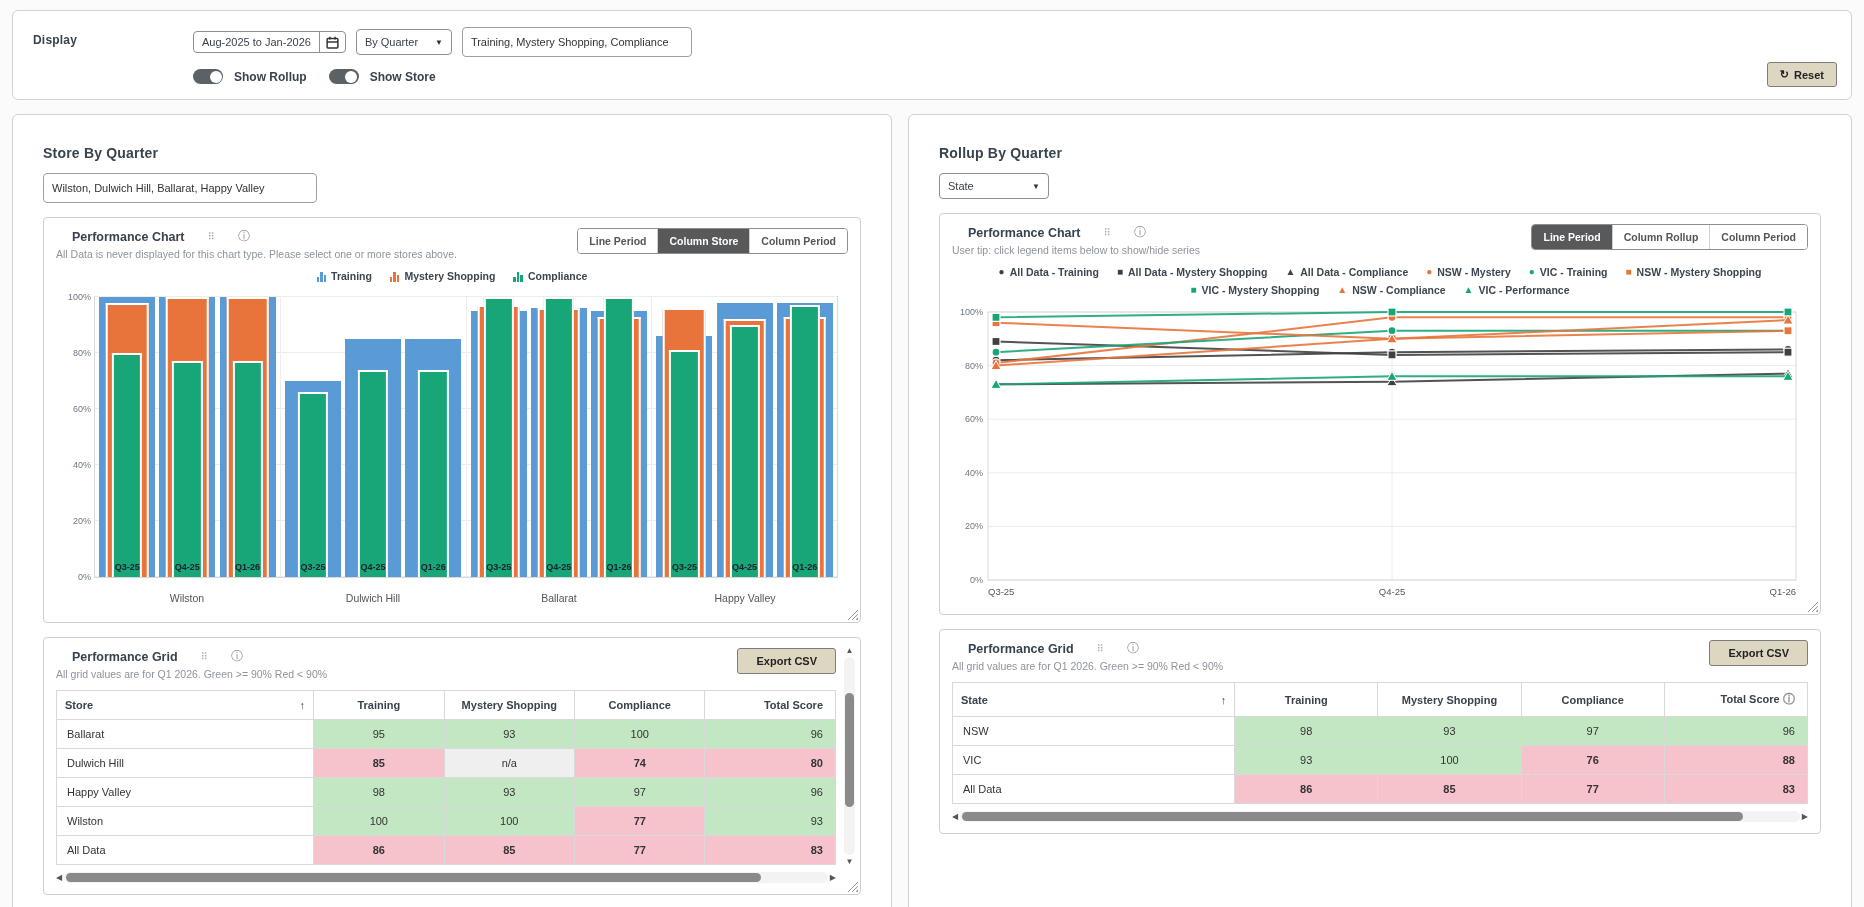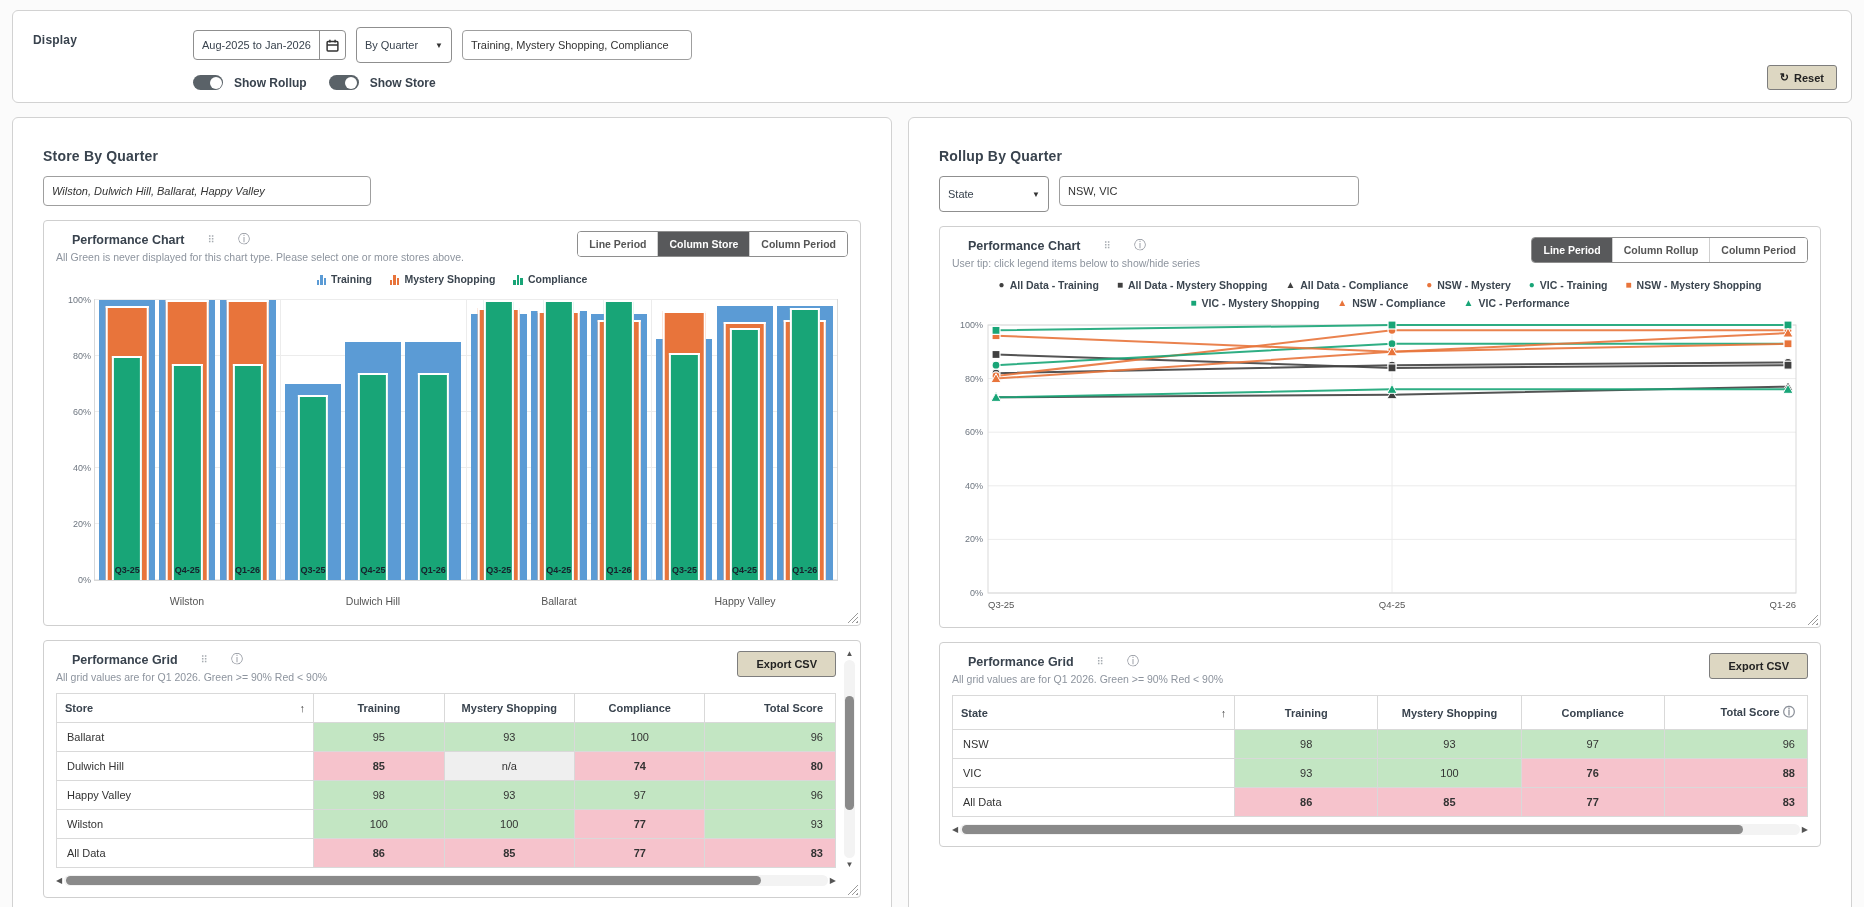--- a/index.html
+++ b/index.html
@@ -10,41 +10,41 @@
   
   .outer-card { background:#fff; border:1px solid #d2d2d2; border-radius:6px; }
   .panel { background:#fff; border:1px solid #d2d2d2; border-radius:6px; padding:30px; flex:1; display:flex; flex-direction:column; }
   .inner-card { background:#fff; border:1px solid #cfcfcf; border-radius:4px; padding:10px 12px; position:relative; }
 
   
   .display-card { display:flex; align-items:flex-start; padding:16px 14px 12px 20px; margin-bottom:14px; min-height:90px; }
   .display-label { font-size:12px; font-weight:700; margin-top:6px; width:160px; letter-spacing:.2px; }
   .display-controls { display:flex; flex-direction:column; gap:12px; }
   .ctrl-row { display:flex; gap:10px; align-items:center; }
-  .date-box { display:flex; align-items:center; border:1px solid #8f8f8f; border-radius:4px; height:30px; background:#fff; overflow:hidden; }
+  .date-box { display:flex; align-items:center; border:1px solid #8f8f8f; border-radius:4px; height:22px; background:#fff; overflow:hidden; }
   .date-text { font-size:11px; padding:0 8px; white-space:nowrap; }
   .date-cal { border-left:1px solid #8f8f8f; height:100%; display:flex; align-items:center; padding:0 6px; cursor:pointer; }
-  .select-box { display:flex; align-items:center; justify-content:space-between; border:1px solid #8f8f8f; border-radius:4px; height:36px; background:#fff; padding:0 8px; gap:10px; cursor:pointer; }
+  .select-box { display:flex; align-items:center; justify-content:space-between; border:1px solid #8f8f8f; border-radius:4px; height:26px; background:#fff; padding:0 8px; gap:10px; cursor:pointer; }
   .select-box .sel-text { font-size:11px; }
   .caret { font-size:8px; color:#333; }
   input.text-input { border:1px solid #9f9f9f; border-radius:4px; height:30px; font-size:11px; padding:0 8px; font-family:"Liberation Sans", sans-serif; color:#333; }
   #criteria-input { width:230px; }
   .toggles-row { display:flex; gap:22px; align-items:center; }
   .toggle-wrap { display:flex; align-items:center; gap:11px; cursor:pointer; }
   .toggle { width:30px; height:15px; border-radius:8px; background:#5a6268; position:relative; display:inline-block; }
   .toggle .knob { position:absolute; right:1.5px; top:1.5px; width:12px; height:12px; border-radius:50%; background:#fff; }
   .toggle-label { font-size:12px; font-weight:700; color:#39434e; }
   .btn-beige { background:#ddd7c2; border:1px solid #7d7d7d; border-radius:3px; font-size:11px; font-weight:700; color:#222; padding:5px 12px; cursor:pointer; display:inline-flex; align-items:center; gap:5px; font-family:"Liberation Sans", sans-serif; }
   .reset-wrap { margin-left:auto; align-self:flex-end; }
 
   
   .panels { display:flex; gap:16px; }
   .panel-title { font-size:14px; font-weight:700; letter-spacing:.2px; margin-bottom:12px; }
   .filter-row { display:flex; gap:10px; margin-bottom:14px; }
-  #store-filter-input { width:328px;font-style:italic; }
+  #store-filter-input { width:274px; }
   #rollup-filter-input { width:300px; }
   .state-select { width:110px; }
 
   
   .card-head { display:flex; align-items:flex-start; }
   .card-title-wrap { display:flex; align-items:center; gap:23px;margin-left:16px; }
   .card-title { font-size:12.5px; font-weight:700; }
   .drag-handle { color:#a6abb1; font-size:10px; cursor:grab; }
   .info-icon { color:#8a8f98; font-size:12px; cursor:pointer; }
   .card-sub { font-size:10.5px; color:#8d949e; margin-top:3px; }
@@ -164,21 +164,21 @@
       </div>
 
       <div class="inner-card">
         <div class="card-head">
           <div>
             <div class="card-title-wrap">
               <span class="card-title">Performance Chart</span>
               <span class="drag-handle">⠿</span>
               <span class="info-icon">ⓘ</span>
             </div>
-            <div class="card-sub">All Green is never displayed for this chart type. Please select one or more stores above.</div>
+            <div class="card-sub">All Data is never displayed for this chart type. Please select one or more stores above.</div>
           </div>
           <div class="segs" id="store-chart-buttons">
               <button class="seg">Line Period</button>
               <button class="seg active">Column Store</button>
               <button class="seg">Column Period</button>
             </div>
         </div>
         <div class="legend" id="store-legend">
             <div class="legend-item">
               <span class="bar-glyph">
@@ -387,21 +387,20 @@
       </div>
     </div>
 
     <div class="panel">
       <div class="panel-title">Rollup By Quarter</div>
       <div class="filter-row">
         <div class="select-box state-select">
           <span class="sel-text">State</span>
           <span class="caret">▼</span>
         </div>
-        <input class="text-input" id="rollup-filter-input" value="NSW, VIC" style="">
       </div>
 
       <div class="inner-card">
         <div class="card-head">
           <div>
             <div class="card-title-wrap">
               <span class="card-title">Performance Chart</span>
               <span class="drag-handle">⠿</span>
               <span class="info-icon">ⓘ</span>
             </div>

